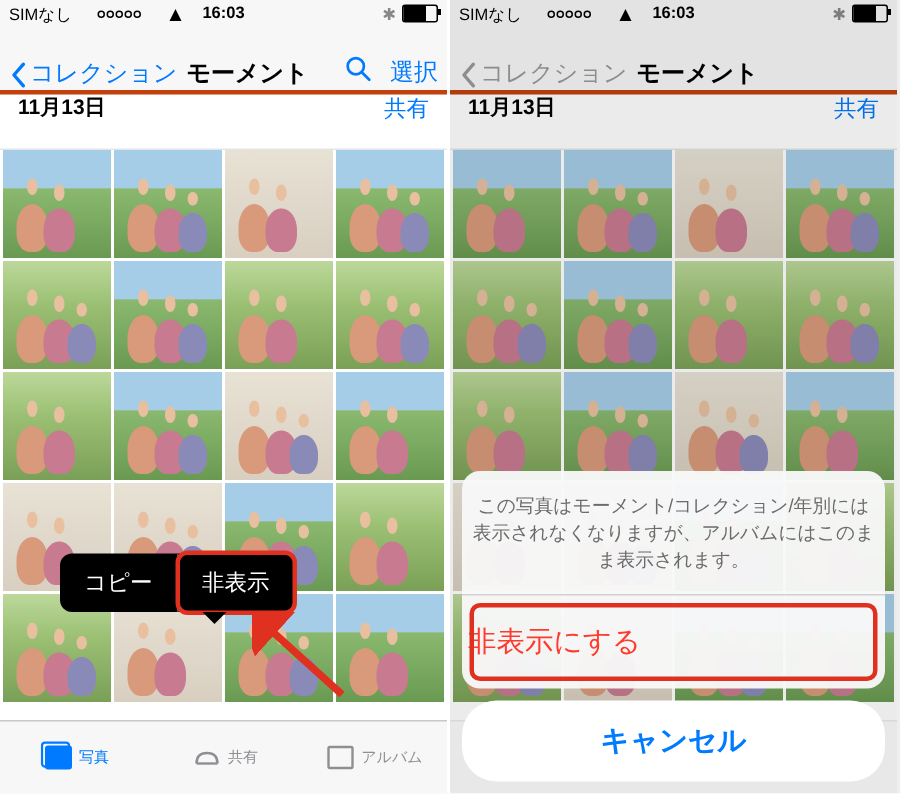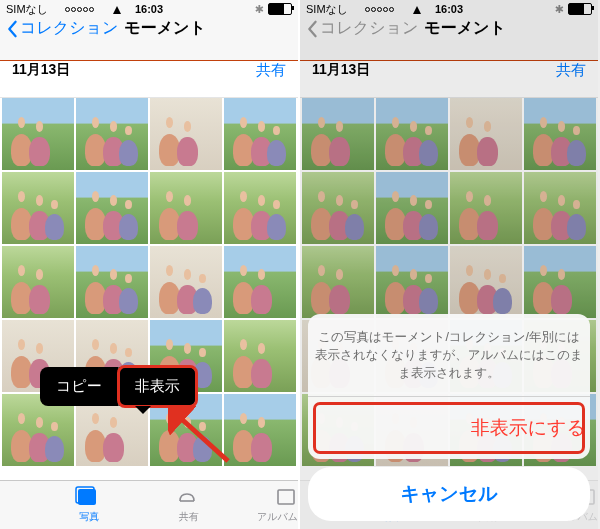--- a/index.html
+++ b/index.html
@@ -17,21 +17,21 @@
 .dots{display:inline-flex;gap:1px}
 .dots i{width:5px;height:5px;border:1px solid #000;border-radius:50%;display:inline-block;box-sizing:border-box}
 .wifi{width:12px;height:10px;position:relative}
 .wifi::before{content:"";position:absolute;left:2px;bottom:0;width:0;height:0;border-left:4px solid transparent;border-right:4px solid transparent;border-bottom:8px solid #000}
 .bt{font-size:11px;color:#888}
 .batt{width:22px;height:10px;border:1px solid #000;border-radius:2px;position:relative}
 .batt::after{content:"";position:absolute;right:-3px;top:2px;width:2px;height:4px;background:#000}
 .batt i{display:block;width:70%;height:100%;background:#000}
 
 
-.nav{height:42px;background:#f7f7f7;border-bottom:1px solid #c2410c;display:flex;align-items:flex-start;position:relative;padding:0 6px}
+.nav{height:42px;background:#f7f7f7;border-bottom:3px solid #c2410c;display:flex;align-items:flex-end;position:relative;padding:0 6px}
 .nav .back{display:flex;align-items:center;color:#007aff;font-size:16px}
 .nav .back svg{width:12px;height:18px;margin-right:2px}
 .nav .title{font-size:16px;font-weight:600;color:#000;margin-left:6px}
 .phone.right .nav .back{color:#9a9a9a}
 .phone.right .nav .back svg path{stroke:#9a9a9a}
 .nav .actions{margin-left:auto;display:flex;align-items:center;gap:12px;color:#007aff;font-size:16px}
 .nav .mag svg{width:18px;height:18px}
 
 
 .sect{height:36px;display:flex;align-items:flex-start;padding:0 12px;background:#fff;border-bottom:1px solid #e5e5e5}
@@ -56,30 +56,30 @@
 
 .bubble{position:absolute;bottom:72px;left:40px;display:flex;background:#000;border-radius:8px;overflow:visible;z-index:5}
 .bubble .item{color:#fff;font-size:15px;padding:10px 16px}
 .bubble .sep{width:1px;background:#555}
 .bubble .tail{position:absolute;bottom:-8px;left:95px;width:0;height:0;border-left:8px solid transparent;border-right:8px solid transparent;border-top:8px solid #000}
 .bubble .item.highlighted{outline:3px solid #e03020;outline-offset:-1px;border-radius:6px}
 .arrow{position:absolute;bottom:12px;left:168px;z-index:6}
 
 
 .tabbar{position:absolute;bottom:0;left:0;right:0;height:48px;background:#f7f7f7;border-top:1px solid #c8c8c8;display:flex}
-.tab{flex:1;display:flex;flex-direction:column;align-items:flex-end;justify-content:center;gap:2px;font-size:10px;color:#8e8e93}
+.tab{flex:1;display:flex;align-items:center;justify-content:center;gap:2px;font-size:10px;color:#8e8e93}
 .tab.active{color:#007aff}
 .tab svg{width:24px;height:22px}
 
 
 .dim{position:absolute;inset:0;background:rgba(0,0,0,0.08);z-index:3}
 .sheet{position:absolute;left:8px;right:8px;bottom:8px;z-index:4}
 .sheet .box{background:rgba(248,248,248,0.96);border-radius:12px;overflow:hidden;margin-bottom:8px}
 .sheet .msg{padding:14px 5px;font-size:12.5px;color:#6b6b6b;text-align:center;line-height:1.45;border-bottom:1px solid #d0d0d0}
-.sheet .opt{padding:14px 0;text-align:right;font-size:19px;color:#ff3b30}
+.sheet .opt{padding:14px 0;text-align:left;font-size:19px;color:#ff3b30}
 .sheet .opt.highlighted{outline:3px solid #e03020;outline-offset:-4px;border-radius:8px;margin:4px}
 .sheet .cancel{background:#fff;border-radius:23px;padding:14px 0;text-align:center;font-size:19px;font-weight:600;color:#007aff}
 
 
 .phone.right .tabbar{opacity:.35}
 </style>
 </head>
 <body>
 
 <div class="stage">
@@ -107,20 +107,29 @@
   </div>
 
   <div class="nav">
     <div class="back">
       <svg viewBox="0 0 12 20">
             <path d="M10 2 L3 10 L10 18" stroke="#007aff" stroke-width="2.5" fill="none" stroke-linecap="round" stroke-linejoin="round"></path>
           </svg>
       <span>コレクション</span>
     </div>
     <div class="title">モーメント</div>
+    <div class="actions">
+      <span class="mag">
+        <svg viewBox="0 0 20 20">
+              <circle cx="8" cy="8" r="6" stroke="#007aff" stroke-width="2" fill="none"></circle>
+              <line x1="13" y1="13" x2="18" y2="18" stroke="#007aff" stroke-width="2" stroke-linecap="round"></line>
+            </svg>
+      </span>
+      <span>選択</span>
+    </div>
   </div>
 
   <div class="sect">
     <span class="date">11月13日</span>
     <span class="share">共有</span>
   </div>
 
   <div class="grid-wrap">
     <div class="grid">
 

